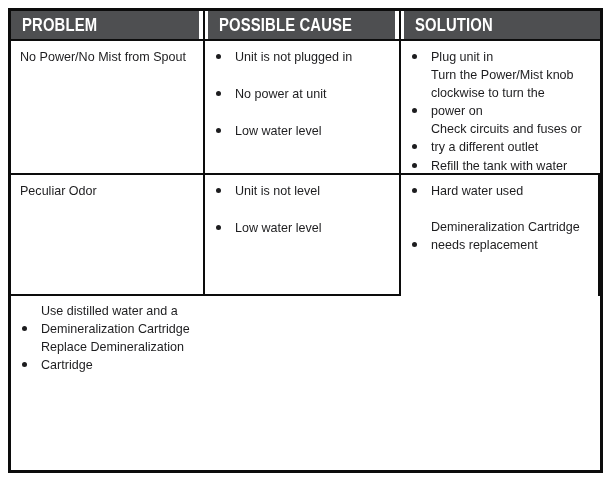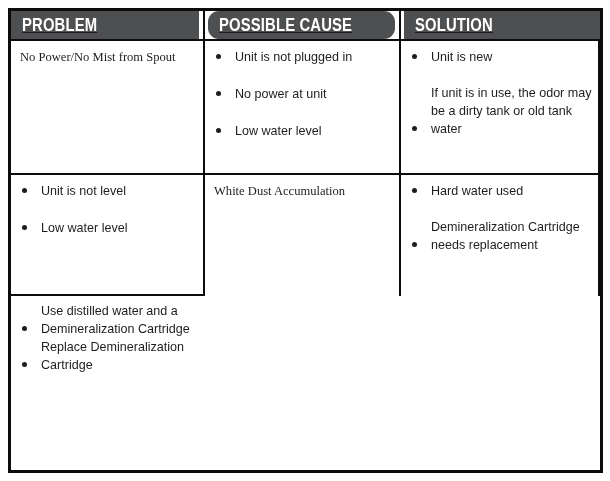--- a/index.html
+++ b/index.html
@@ -18,43 +18,43 @@
     display: grid;
     grid-template-columns: 194px 196px 199px;
     grid-template-rows: 30px 134px 121px 84px auto;
     background: #ffffff;
   }
   .cell { overflow: hidden; }
   .cell.colsep { border-right: 2px solid #0c0c0c; }
   .cell.rowsep { border-bottom: 2px solid #0c0c0c; }
 
   
-  .hdr { background: #ffffff; border-bottom: 2px solid #0c0c0c; text-decoration: underline; }
+  .hdr { background: #ffffff; border-bottom: 2px solid #0c0c0c; }
   .hdr-fill {
     height: 100%;
     background: #4e4f51;
     display: flex; align-items: center;
     padding-left: 11px;
   }
   .hdr.c0 .hdr-fill { margin: 0 4px 0 0; }
-  .hdr.c1 .hdr-fill { margin: 0 4px 0 3px; border-radius: 11px; }
+  .hdr.c1 .hdr-fill { margin: 0 4px 0 3px; }
   .hdr.c2 .hdr-fill { margin: 0 0 0 3px; }
   .hdr-txt {
     color: #ffffff;
     font-size: 19px;
     font-weight: bold;
     letter-spacing: 0.2px;
     white-space: pre;
     display: inline-block;
     transform: scaleX(0.78);
     transform-origin: 0 50%;
   }
 
   
-  .problem-cell { padding: 6px 4px 4px 9px; font-family: Liberation Serif, serif; }
+  .problem-cell { padding: 6px 4px 4px 9px; }
   .txt {
     display: inline-block;
     white-space: pre;
     font-size: 13.5px;
     line-height: 18px;
     transform: scaleX(0.93);
     transform-origin: 0 0;
   }
   ul.items {
     list-style: disc outside;
@@ -89,35 +89,38 @@
   </div>
 
 <div class="cell colsep problem-cell rowsep"><span class="txt">No Power/No Mist from Spout</span></div>
     <div class="cell colsep rowsep">
       <ul class="items spaced">
         <li><span class="txt">Unit is not plugged in</span></li>
         <li><span class="txt">No power at unit</span></li>
         <li><span class="txt">Low water level</span></li>
       </ul>
     </div>
-    <div class="cell colsep rowsep">
-      <ul class="items spaced">
-        <li><span class="txt">Unit is new</span></li>
-        <li><span class="txt">If unit is in use, the odor may
-be a dirty tank or old tank
-water</span></li>
+    <div class="cell rowsep">
+      <ul class="items tight">
+        <li><span class="txt">Plug unit in</span></li>
+        <li><span class="txt">Turn the Power/Mist knob
+clockwise to turn the
+power on</span></li>
+        <li><span class="txt">Check circuits and fuses or
+try a different outlet</span></li>
+        <li><span class="txt">Refill the tank with water</span></li>
       </ul>
     </div>
+    <div class="cell colsep problem-cell rowsep"><span class="txt">Peculiar Odor</span></div>
     <div class="cell colsep rowsep">
       <ul class="items spaced">
         <li><span class="txt">Unit is not level</span></li>
         <li><span class="txt">Low water level</span></li>
       </ul>
     </div>
-    <div class="cell colsep problem-cell"><span class="txt">White Dust Accumulation</span></div>
     <div class="cell colsep">
       <ul class="items spaced">
         <li><span class="txt">Hard water used</span></li>
         <li><span class="txt">Demineralization Cartridge
 needs replacement</span></li>
       </ul>
     </div>
     <div class="cell ">
       <ul class="items tight">
         <li><span class="txt">Use distilled water and a

